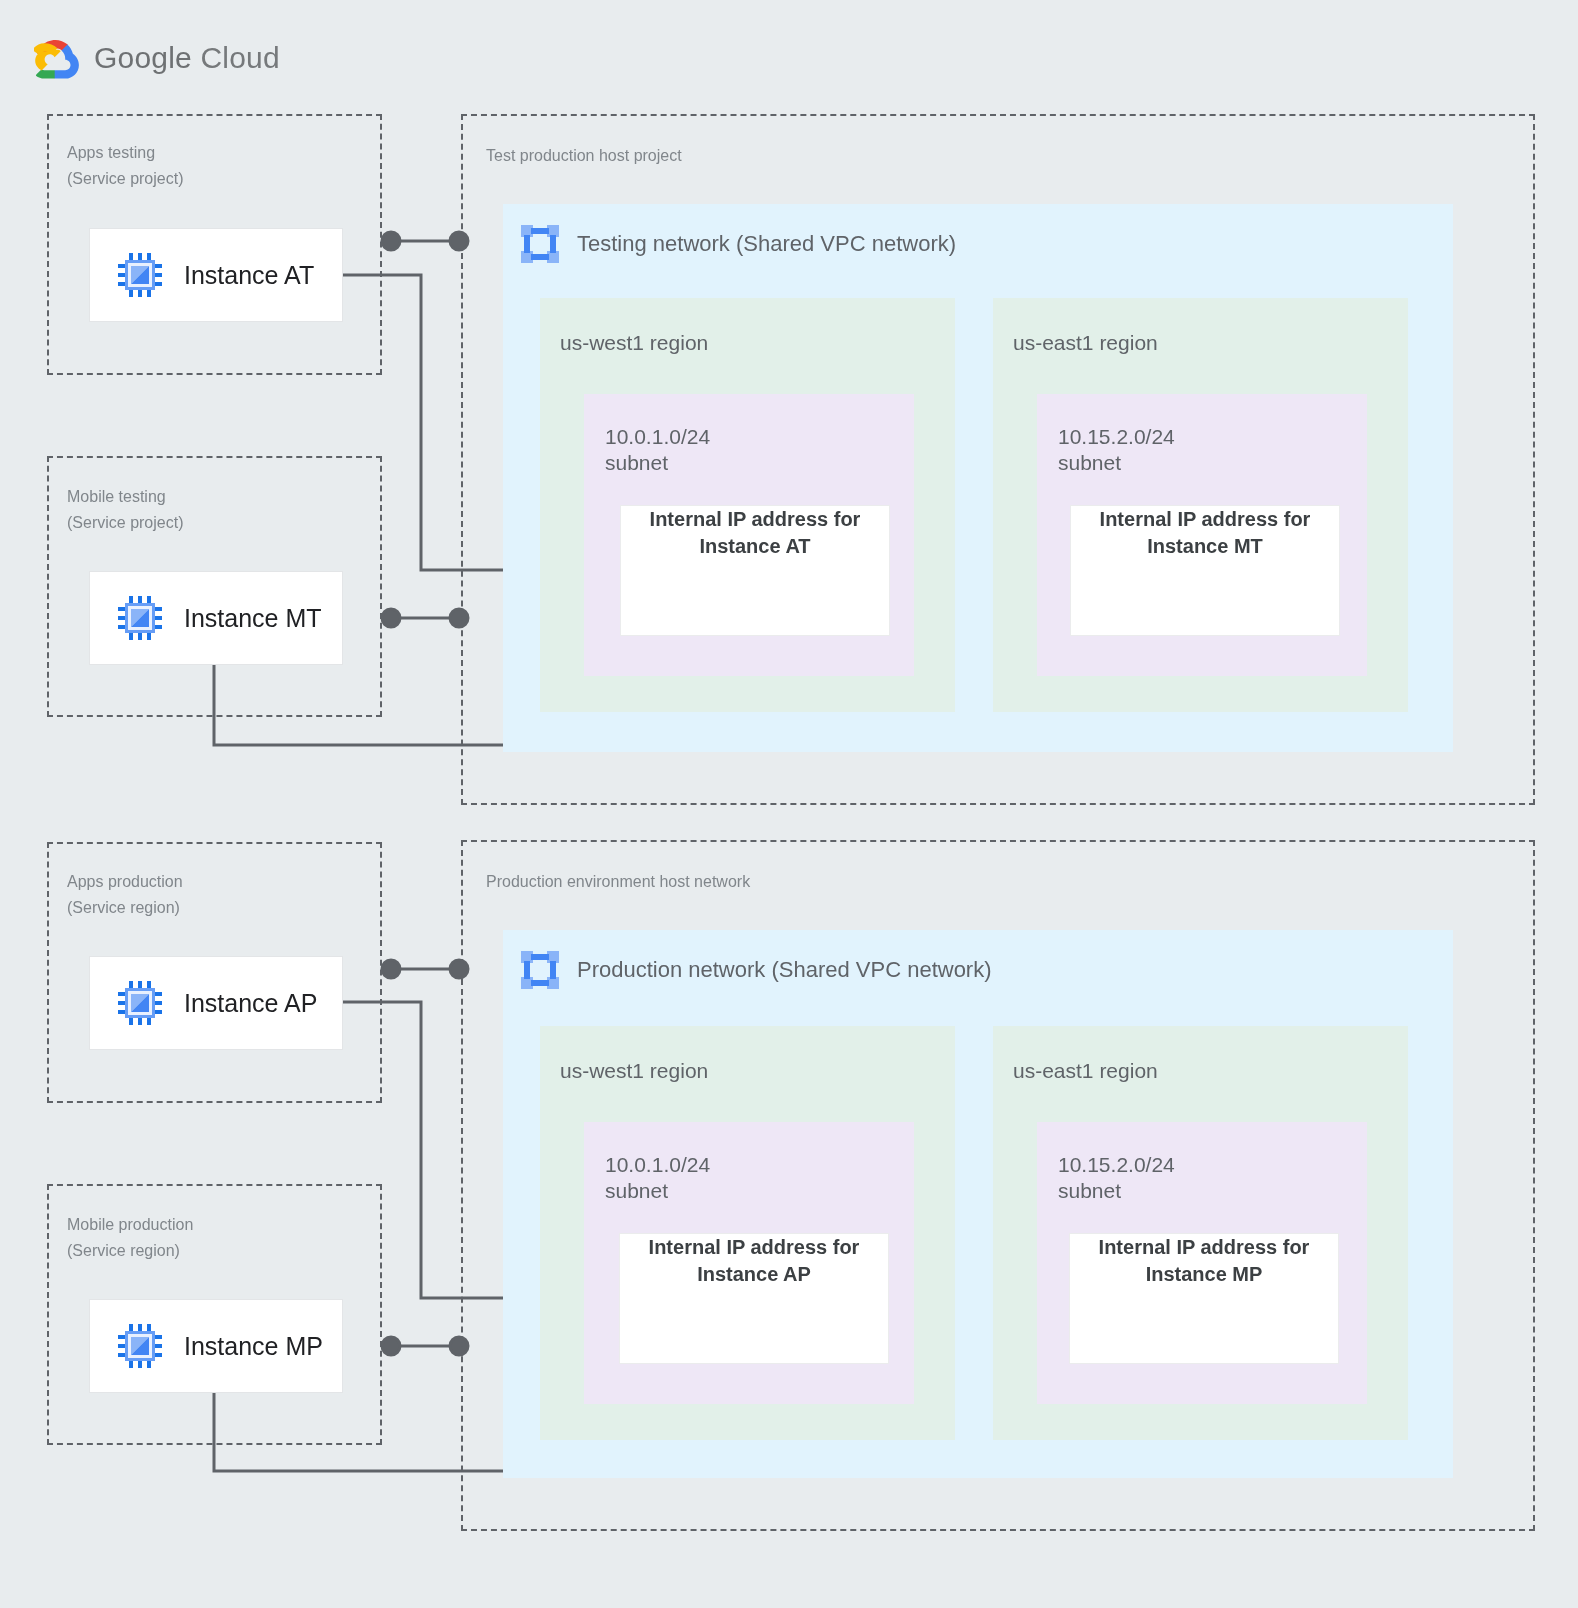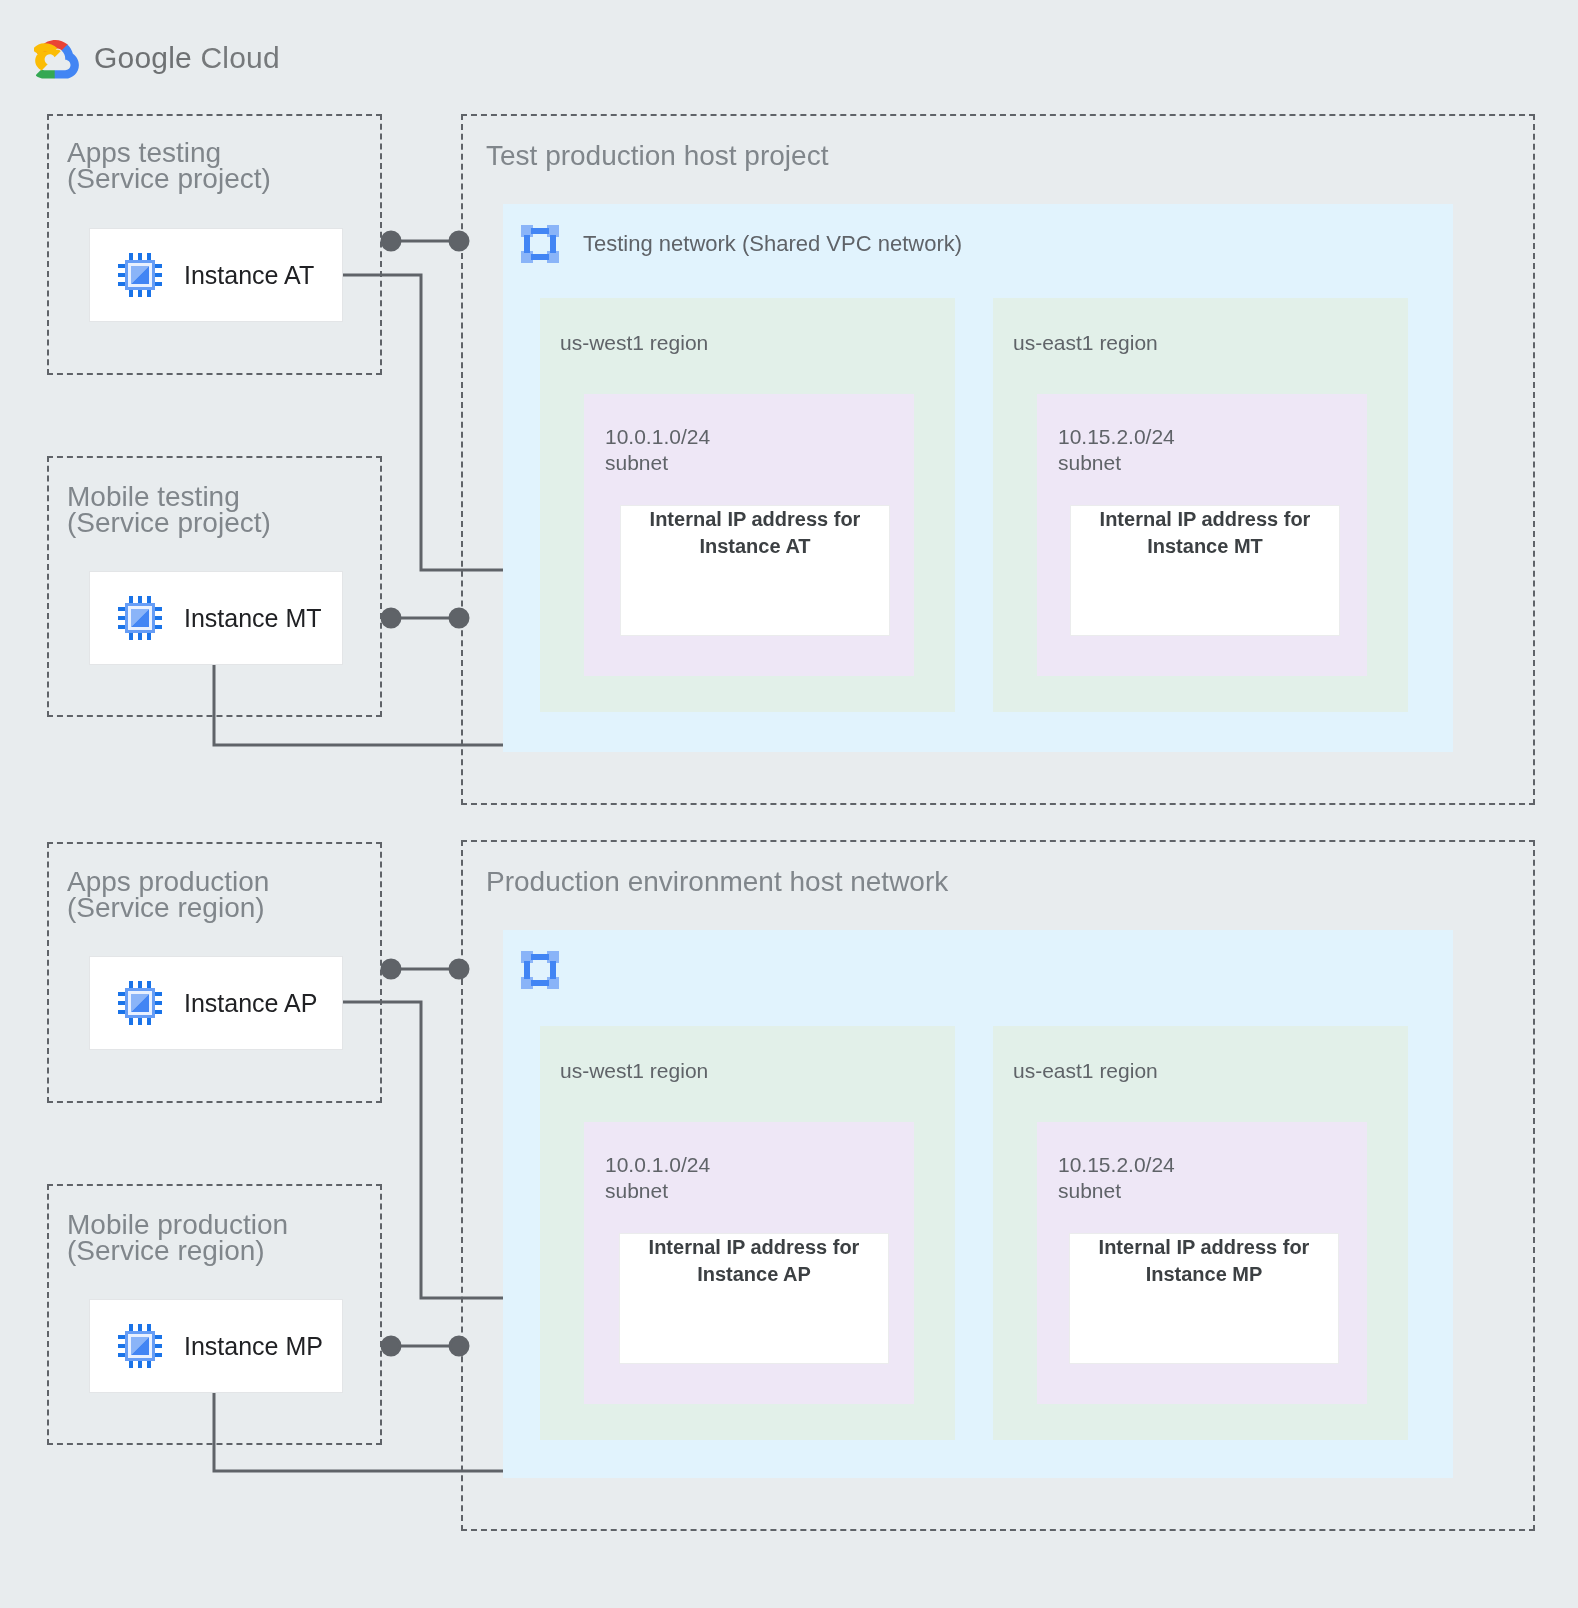--- a/index.html
+++ b/index.html
@@ -21,21 +21,21 @@
 
   
   .dashed{
     border:2px dashed #5f6368;
     box-sizing:border-box;
     background:transparent;
   }
   .proj-label{
     position:absolute;
     color:#80868b;
-    font-size:28px;
+    font-size:16px;
     line-height:26px;
     white-space:pre;
   }
 
   
   .instance{
     position:absolute;
     background:#ffffff;
     border:1px solid #e3e5e7;
     box-sizing:border-box;
@@ -71,21 +71,21 @@
   
   .vpc{position:absolute;background:#e1f3fd;box-sizing:border-box;}
   .region{position:absolute;background:#e2f0e9;box-sizing:border-box;}
   .subnet{position:absolute;background:#eee7f6;box-sizing:border-box;}
   .ipbox{
     position:absolute;background:#ffffff;border:1px solid #ebeced;box-sizing:border-box;
     display:flex;align-items:flex-start;justify-content:center;text-align:center;
     font-size:20px;font-weight:bold;color:#3c4043;line-height:27px;
   }
   .net-title{
-    position:absolute;display:flex;align-items:center;gap:24px;
+    position:absolute;display:flex;align-items:center;gap:18px;
     font-size:22px;color:#5f6368;white-space:nowrap;
   }
   .region-label{position:absolute;font-size:21px;color:#5f6368;white-space:nowrap;}
   .subnet-label{position:absolute;font-size:21px;color:#5f6368;line-height:26px;white-space:pre;}
 
   
   .vpcicon{position:relative;width:38px;height:38px;flex:none;}
   .vpcicon .corner{position:absolute;width:12px;height:12px;background:#8ab4f8;}
   .vpcicon .edge{position:absolute;background:#4285f4;}
 
@@ -285,20 +285,21 @@
   <span class="vpcicon">
     <span class="corner" style="left:0;top:0;"></span>
     <span class="corner" style="right:0;top:0;"></span>
     <span class="corner" style="left:0;bottom:0;"></span>
     <span class="corner" style="right:0;bottom:0;"></span>
     <span class="edge" style="left:10px;top:3px;width:18px;height:6px;"></span>
     <span class="edge" style="left:10px;bottom:3px;width:18px;height:6px;"></span>
     <span class="edge" style="left:3px;top:10px;width:6px;height:18px;"></span>
     <span class="edge" style="right:3px;top:10px;width:6px;height:18px;"></span>
   </span>
+  <span>Production network (Shared VPC network)</span>
 </div>
 
 <div class="region" style="left:540px;top:1026px;width:415px;height:414px;"></div>
 <div class="region-label" style="left:560px;top:1059px;">us-west1 region</div>
 <div class="subnet" style="left:584px;top:1122px;width:330px;height:282px;"></div>
 <div class="subnet-label" style="left:605px;top:1152px;">10.0.1.0/24
 subnet</div>
 <div class="ipbox" style="left:619px;top:1233px;width:270px;height:131px;">
   <span style="white-space:pre-line;">Internal IP address for
 Instance AP</span>

